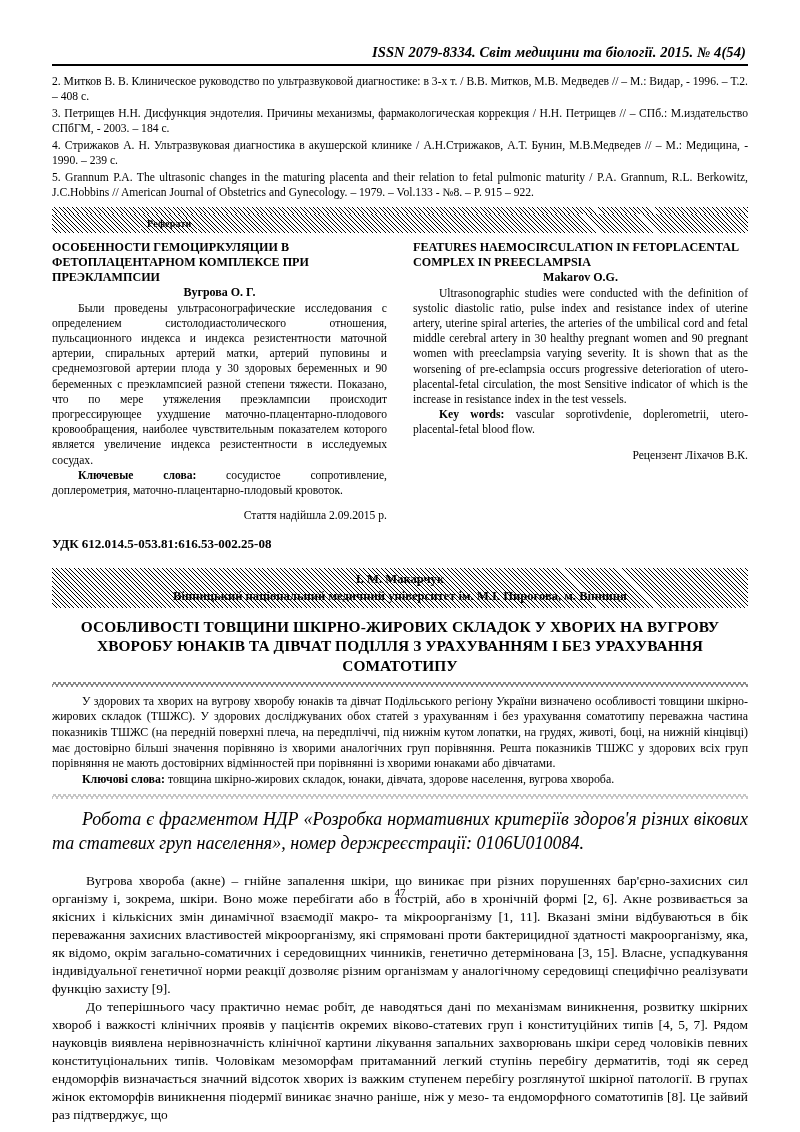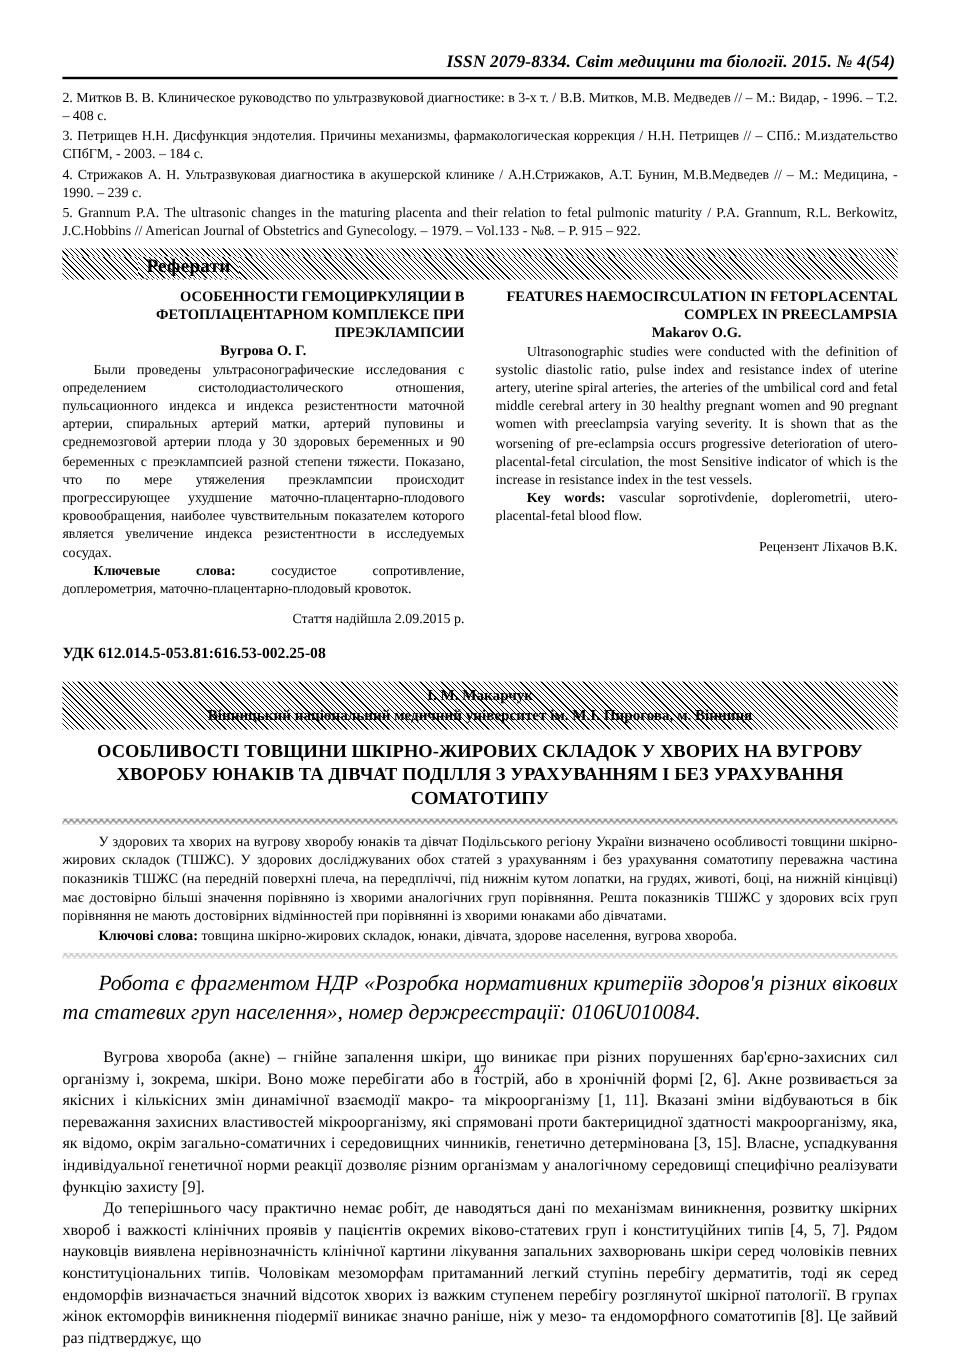--- a/index.html
+++ b/index.html
@@ -65,23 +65,23 @@
   }
   .band-referaty {
     height: 19px;
     position: relative;
     display: flex;
     align-items: center;
     margin-top: 0px;
   }
   .band-referaty .band-label {
     font-weight: bold;
-    font-size: 16px;
+    font-size: 10px;
     padding: 0 7px;
-    margin-left: 63px;
+    margin-left: 88px;
     background: #ffffff;
     background-image: repeating-linear-gradient(
       45deg,
       #000 0px, #000 0.7px,
       #ffffff 0.7px, #ffffff 3.1px
     );
     letter-spacing: .2px;
   }
 
   .band-author {
@@ -120,21 +120,21 @@
   .abs-cols {
     display: flex;
     gap: 26px;
     margin-top: 7px;
   }
   .abs-col {
     flex: 1 1 0;
     min-width: 0;
   }
   .abs-title {
-    text-align: right;
+    text-align: left;
     font-weight: bold;
     font-size: 12.1px;
     line-height: 1.24;
     margin-bottom: 0px;
   }
   .abs-author {
     text-align: center;
     font-weight: bold;
     font-size: 12px;
     margin-bottom: 1px;

